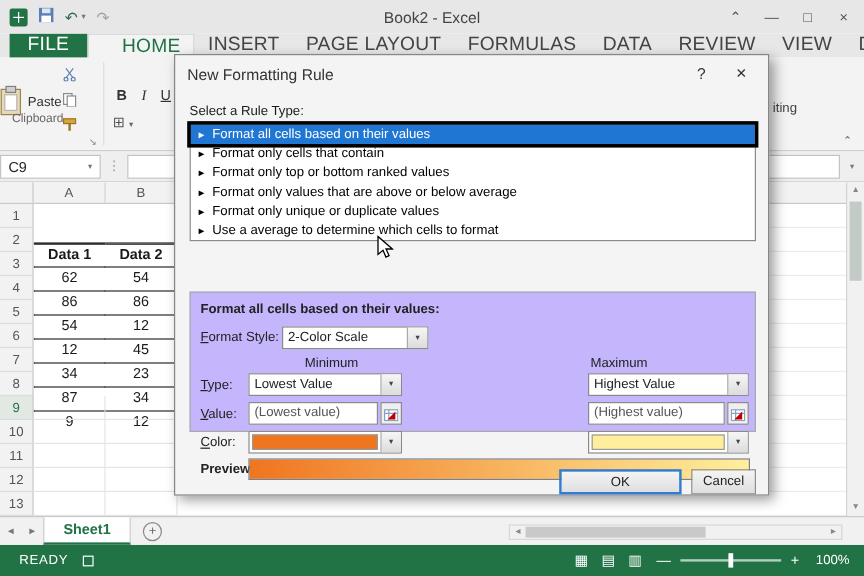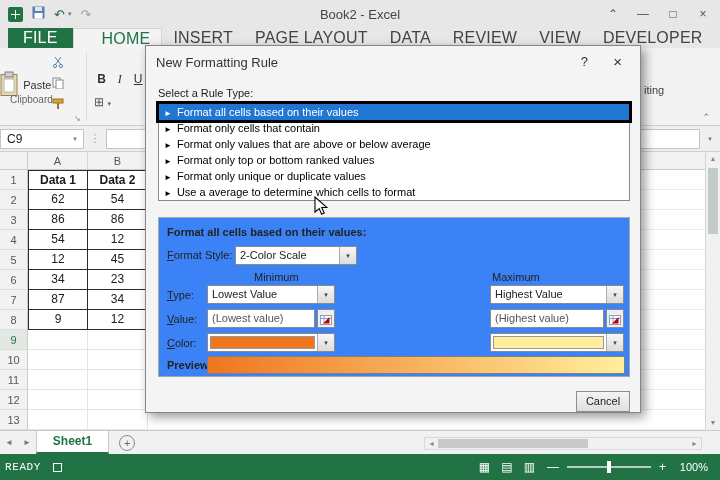--- a/index.html
+++ b/index.html
@@ -57,62 +57,62 @@
   .sheet-area { position:relative; height:278px; background:#fff; }
   .col-headers { display:flex; height:18px; background:#F2F2F2; border-bottom:1px solid #C9C9C9; font-size:11px; color:#555; }
   .corner { width:28px; border-right:1px solid #C9C9C9; }
   .colh { width:60px; border-right:1px solid #D4D4D4; text-align:center; line-height:18px; }
   .colh-fill { flex:1; }
   .grow { display:flex; height:20px; }
   .rn { width:28px; background:#F2F2F2; border-right:1px solid #C9C9C9; border-bottom:1px solid #DCDCDC; font-size:11px; color:#555; text-align:center; line-height:20px; }
   .grow.cur .rn { background:#E2E9E2; color:#217346; }
   .cell { width:60px; border-right:1px solid #E4E4E4; border-bottom:1px solid #E4E4E4; text-align:center; line-height:19px; font-size:12px; color:#1a1a1a; }
   .gfill { flex:1; border-bottom:1px solid #ECECEC; }
-  .grow.data .cell { border-right:1px solid #2b2b2b; border-bottom:1px solid #2b2b2b; }
+  .grow.data .cell { border-right:1px solid #2b2b2b; border-bottom:1px solid #2b2b2b;margin-top:32px; }
   .grow.data .cell.a { border-left:1px solid #2b2b2b; }
   .grow.hdr .cell { border-top:1px solid #2b2b2b; font-weight:bold; }
 
   .vscroll { position:absolute; right:0; top:0; bottom:0; width:15px; background:#F1F1F1; border-left:1px solid #D4D4D4; }
   .vscroll .sarr { display:block; text-align:center; font-size:7px; color:#888; line-height:14px; }
   .vscroll .sarr.bottom { position:absolute; bottom:0; left:0; right:0; }
   .vthumb { position:absolute; left:2px; right:2px; top:16px; height:66px; background:#C2CBC6; }
 
   
   .tab-bar { height:24px; background:#F1F1F1; border-top:1px solid #C9C9C9; display:flex; align-items:center; position:relative; }
   .navarrow { font-size:8px; color:#777; padding:0 5px; }
   .sheet-tab { background:#fff; color:#217346; font-weight:bold; font-size:12px; padding:0 16px; height:23px; line-height:21px; border-left:1px solid #C9C9C9; border-right:1px solid #C9C9C9; border-bottom:2px solid #217346; }
   .add-sheet { width:16px; height:16px; border:1px solid #8a8a8a; border-radius:50%; color:#666; text-align:center; line-height:14px; font-size:11px; margin-left:10px; }
   .hscroll { position:absolute; right:18px; top:6px; width:278px; height:13px; display:flex; align-items:center; background:#F1F1F1; border:1px solid #D8D8D8; }
   .hscroll .sarr { font-size:7px; color:#888; width:13px; text-align:center; }
   .hthumb { width:150px; height:9px; background:#C9C9C9; }
 
   
   .status-bar { height:26px; background:#217346; color:#fff; display:flex; align-items:center; font-size:11px; }
-  .status-bar .ready { padding-left:5px; letter-spacing:.6px;font-family:Liberation Mono, monospace; }
+  .status-bar .ready { padding-left:16px; letter-spacing:.6px; }
   .macro-icon { width:9px; height:9px; border:1px solid #fff; margin-left:12px; }
   .sb-spacer { flex:1; }
   .view-icons span { font-size:12px; margin:0 4px; }
   .zoom-minus, .zoom-plus { margin:0 8px; font-size:12px; }
   .zoom-track { width:84px; height:2px; background:rgba(255,255,255,.65); position:relative; }
   .zoom-thumb { position:absolute; left:40px; top:-5px; width:4px; height:12px; background:#fff; }
   .zoom-pct { width:46px; text-align:right; padding-right:12px; }
 
   
   .dialog { position:absolute; left:145px; top:45px; width:496px; height:368px; background:#F4F4F4; border:1px solid #868686; box-shadow:4px 4px 10px rgba(0,0,0,.4); font-size:11px; z-index:10; }
   .dlg-title-text { position:absolute; left:10px; top:9px; font-size:13px; color:#333; white-space:nowrap; }
   .dlg-help { position:absolute; right:52px; top:8px; font-size:13px; color:#333; }
   .dlg-close { position:absolute; right:18px; top:7px; font-size:15px; color:#333; }
   .annotation1 { position:absolute; left:24px; top:3px; width:396px; height:33px; background:#fff; border:4px solid #000; line-height:25px; font-size:15px; padding-left:8px; z-index:5; white-space:nowrap; overflow:hidden; }
   .rule-type-label { position:absolute; left:12px; top:41px; color:#1a1a1a; }
   .rule-list { position:absolute; left:12px; top:55px; width:472px; height:100px; background:#fff; border:1px solid #8a8a8a; padding-top:2px; }
   .rule-item { height:16px; line-height:16px; padding-left:5px; white-space:nowrap; overflow:hidden; color:#000; }
   .rule-item .arr { font-size:8px; margin-right:5px; }
   .rule-item.selected { background:#1F76D3; color:#fff; outline:3px solid #000; position:relative; z-index:2; }
   .edit-label { position:absolute; left:12px; top:167px; color:#1a1a1a; }
-  .desc-box { position:absolute; left:12px; top:171px; width:472px; height:160px; background:#3b82f6; border:1px solid #A8A8A8; }
+  .desc-box { position:absolute; left:12px; top:197px; width:472px; height:117px; background:#c4b5fd; border:1px solid #A8A8A8; }
   .desc-title { position:absolute; left:8px; top:8px; font-weight:bold; }
   .accel { display:inline-block; }
   .accel::first-letter { text-decoration:underline; }
   .lb-style { position:absolute; left:8px; top:31px; }
   .dd { position:absolute; display:flex; background:#fff; border:1px solid #8a8a8a; height:19px; }
   .dd-txt { flex:1; padding-left:4px; line-height:17px; white-space:nowrap; overflow:hidden; }
   .dd-btn { width:17px; background:linear-gradient(#F6F6F6,#DCDCDC); border-left:1px solid #ABABAB; text-align:center; font-size:7px; line-height:17px; color:#444; }
   .dd-style { left:76px; top:28px; width:122px; }
   .hdr-min { position:absolute; left:95px; top:53px; }
   .hdr-max { position:absolute; left:333px; top:53px; }
@@ -163,20 +163,21 @@
     <span>□</span>
     <span>×</span>
   </div>
 </div>
 
 <div class="tab-row">
   <span class="rtab file">FILE</span>
   <span class="rtab active">HOME</span>
   <span class="rtab">INSERT</span>
   <span class="rtab">PAGE LAYOUT</span>
+  <span class="rtab">FORMULAS</span>
   <span class="rtab">DATA</span>
   <span class="rtab">REVIEW</span>
   <span class="rtab">VIEW</span>
   <span class="rtab">DEVELOPER</span>
   <span class="rtab">REVIEW</span>
 </div>
 
 <div class="ribbon">
   <div class="paste-btn">
     <span>
@@ -366,24 +367,24 @@
 
   <div class="rule-type-label">Select a Rule Type:</div>
   <div class="rule-list">
     <div class="rule-item selected">
       <span class="arr">►</span><span>Format all cells based on their values</span>
     </div>
     <div class="rule-item">
       <span class="arr">►</span><span>Format only cells that contain</span>
     </div>
     <div class="rule-item">
+      <span class="arr">►</span><span>Format only top or bottom ranked values</span>
+    </div>
+    <div class="rule-item">
       <span class="arr">►</span><span>Format only values that are above or below average</span>
-    </div>
-    <div class="rule-item">
-      <span class="arr">►</span><span>Format only top or bottom ranked values</span>
     </div>
     <div class="rule-item">
       <span class="arr">►</span><span>Format only unique or duplicate values</span>
     </div>
     <div class="rule-item">
       <span class="arr">►</span><span>Use a average to determine which cells to format</span>
     </div>
   </div>
 
 
@@ -440,20 +441,21 @@
     </div>
     <div class="dd dd-maxcolor">
       <span class="swatch max"></span>
       <span class="dd-btn">▾</span>
     </div>
 
     <span class="lb-preview">Preview:</span>
     <div class="preview-bar"></div>
   </div>
 
+  <div class="dlg-btn btn-ok">OK</div>
   <div class="dlg-btn btn-cancel">Cancel</div>
 </div>
 
 <div class="cursor">
   <svg width="14" height="20" viewBox="0 0 14 20">
       <polygon points="1,1 1,16 5.2,12.6 7.6,18.2 10.2,17 7.7,11.5 13,11.5" fill="#fff" stroke="#000" stroke-width="1.1"></polygon>
     </svg>
 </div>
 
 </body></html>

